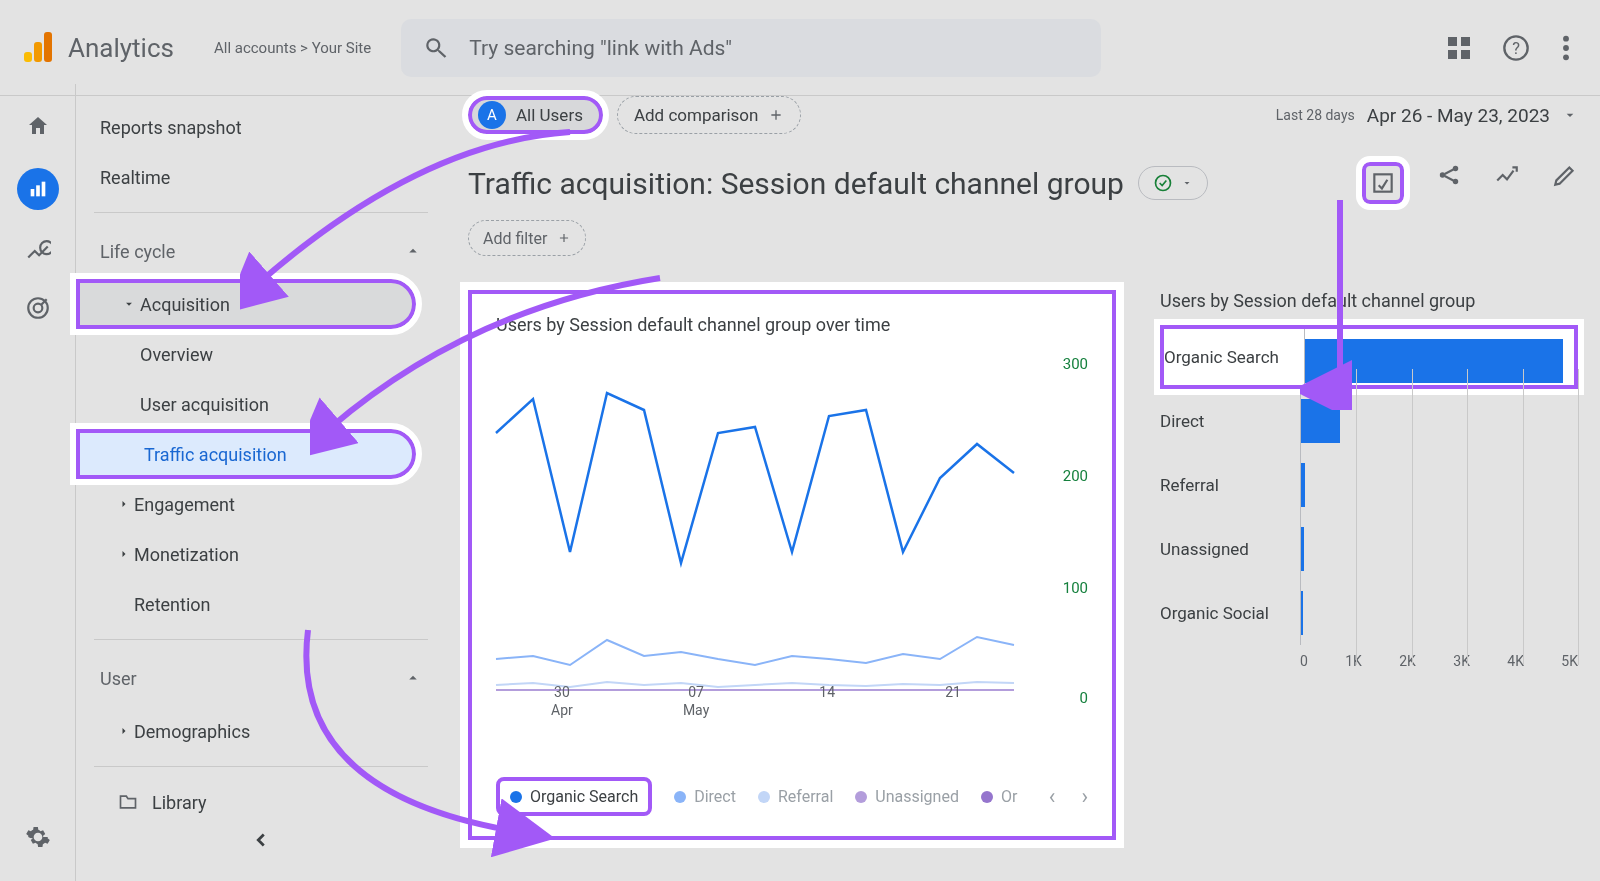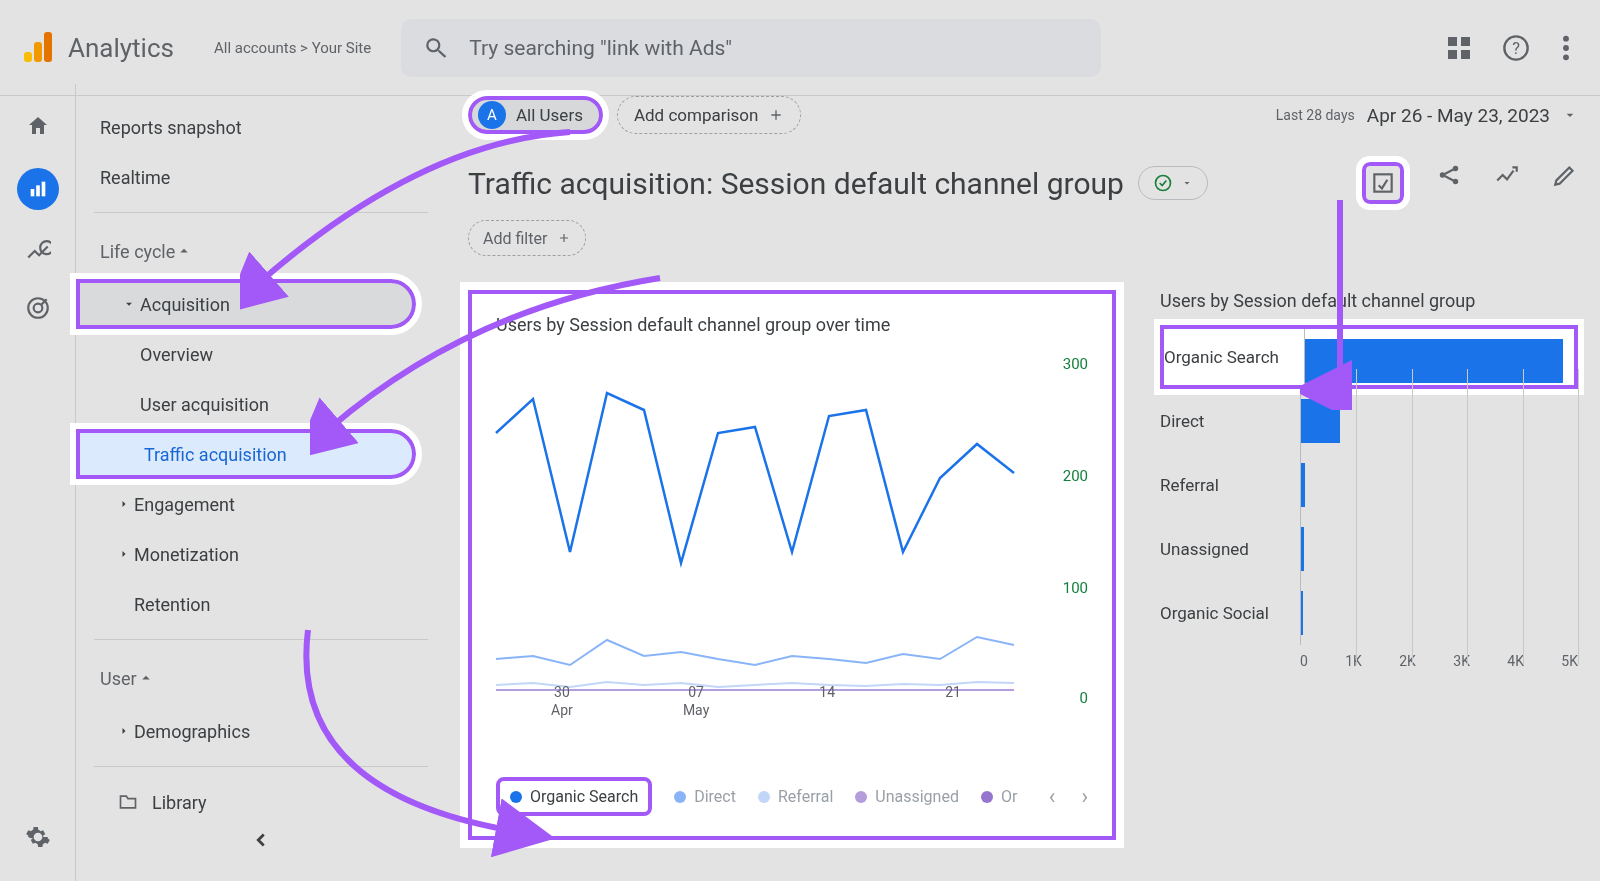--- a/index.html
+++ b/index.html
@@ -22,21 +22,21 @@
 
 .rail { position: absolute; top: 84px; left: 0; width: 76px; height: calc(100% - 84px); border-right: 1px solid #c9c9c9; display: flex; flex-direction: column; align-items: center; padding-top: 28px; gap: 28px; }
 .rail-icon { width: 28px; height: 28px; color: #5f6368; display: flex; align-items: center; justify-content: center; }
 .rail-icon.active { width: 42px; height: 42px; background: #1a73e8; border-radius: 50%; color: #fff; }
 .rail-bottom { position: absolute; bottom: 30px; }
 
 
 .sidebar { position: absolute; top: 84px; left: 76px; width: 370px; height: calc(100% - 84px); padding: 18px 0; }
 .sb-item { height: 50px; display: flex; align-items: center; padding: 0 24px; font-size: 18px; color: #3c4043; cursor: pointer; }
 .sb-hr { height: 1px; background: #c9c9c9; margin: 10px 18px; }
-.sb-section { height: 56px; display: flex; align-items: center; justify-content: flex-start; padding: 0 24px; font-size: 18px; color: #5f6368; }
+.sb-section { height: 56px; display: flex; align-items: center; justify-content: space-between; padding: 0 24px; font-size: 18px; color: #5f6368; }
 .sb-sub { padding-left: 42px; gap: 4px; }
 .sb-sub2 { padding-left: 64px; }
 .sb-item.highlight-gray { background: #d9dadb; border-radius: 0 28px 28px 0; margin-right: 30px; outline: 6px solid #fff; border: 4px solid #a259f7; position: relative; }
 .sb-item.highlight-blue { background: #dceafd; color: #1967d2; border-radius: 0 28px 28px 0; margin-right: 30px; outline: 6px solid #fff; border: 4px solid #a259f7; }
 .collapse-btn { position: absolute; bottom: 30px; left: 50%; transform: translateX(-50%); font-size: 22px; color: #3c4043; }
 
 
 .main { position: absolute; top: 84px; left: 446px; right: 0; bottom: 0; padding: 12px 22px; }
 .top-row { display: flex; align-items: center; gap: 14px; }
 .chip { display: inline-flex; align-items: center; gap: 10px; border: 1px dashed #9aa0a6; border-radius: 22px; height: 38px; padding: 0 16px; font-size: 17px; color: #3c4043; }

